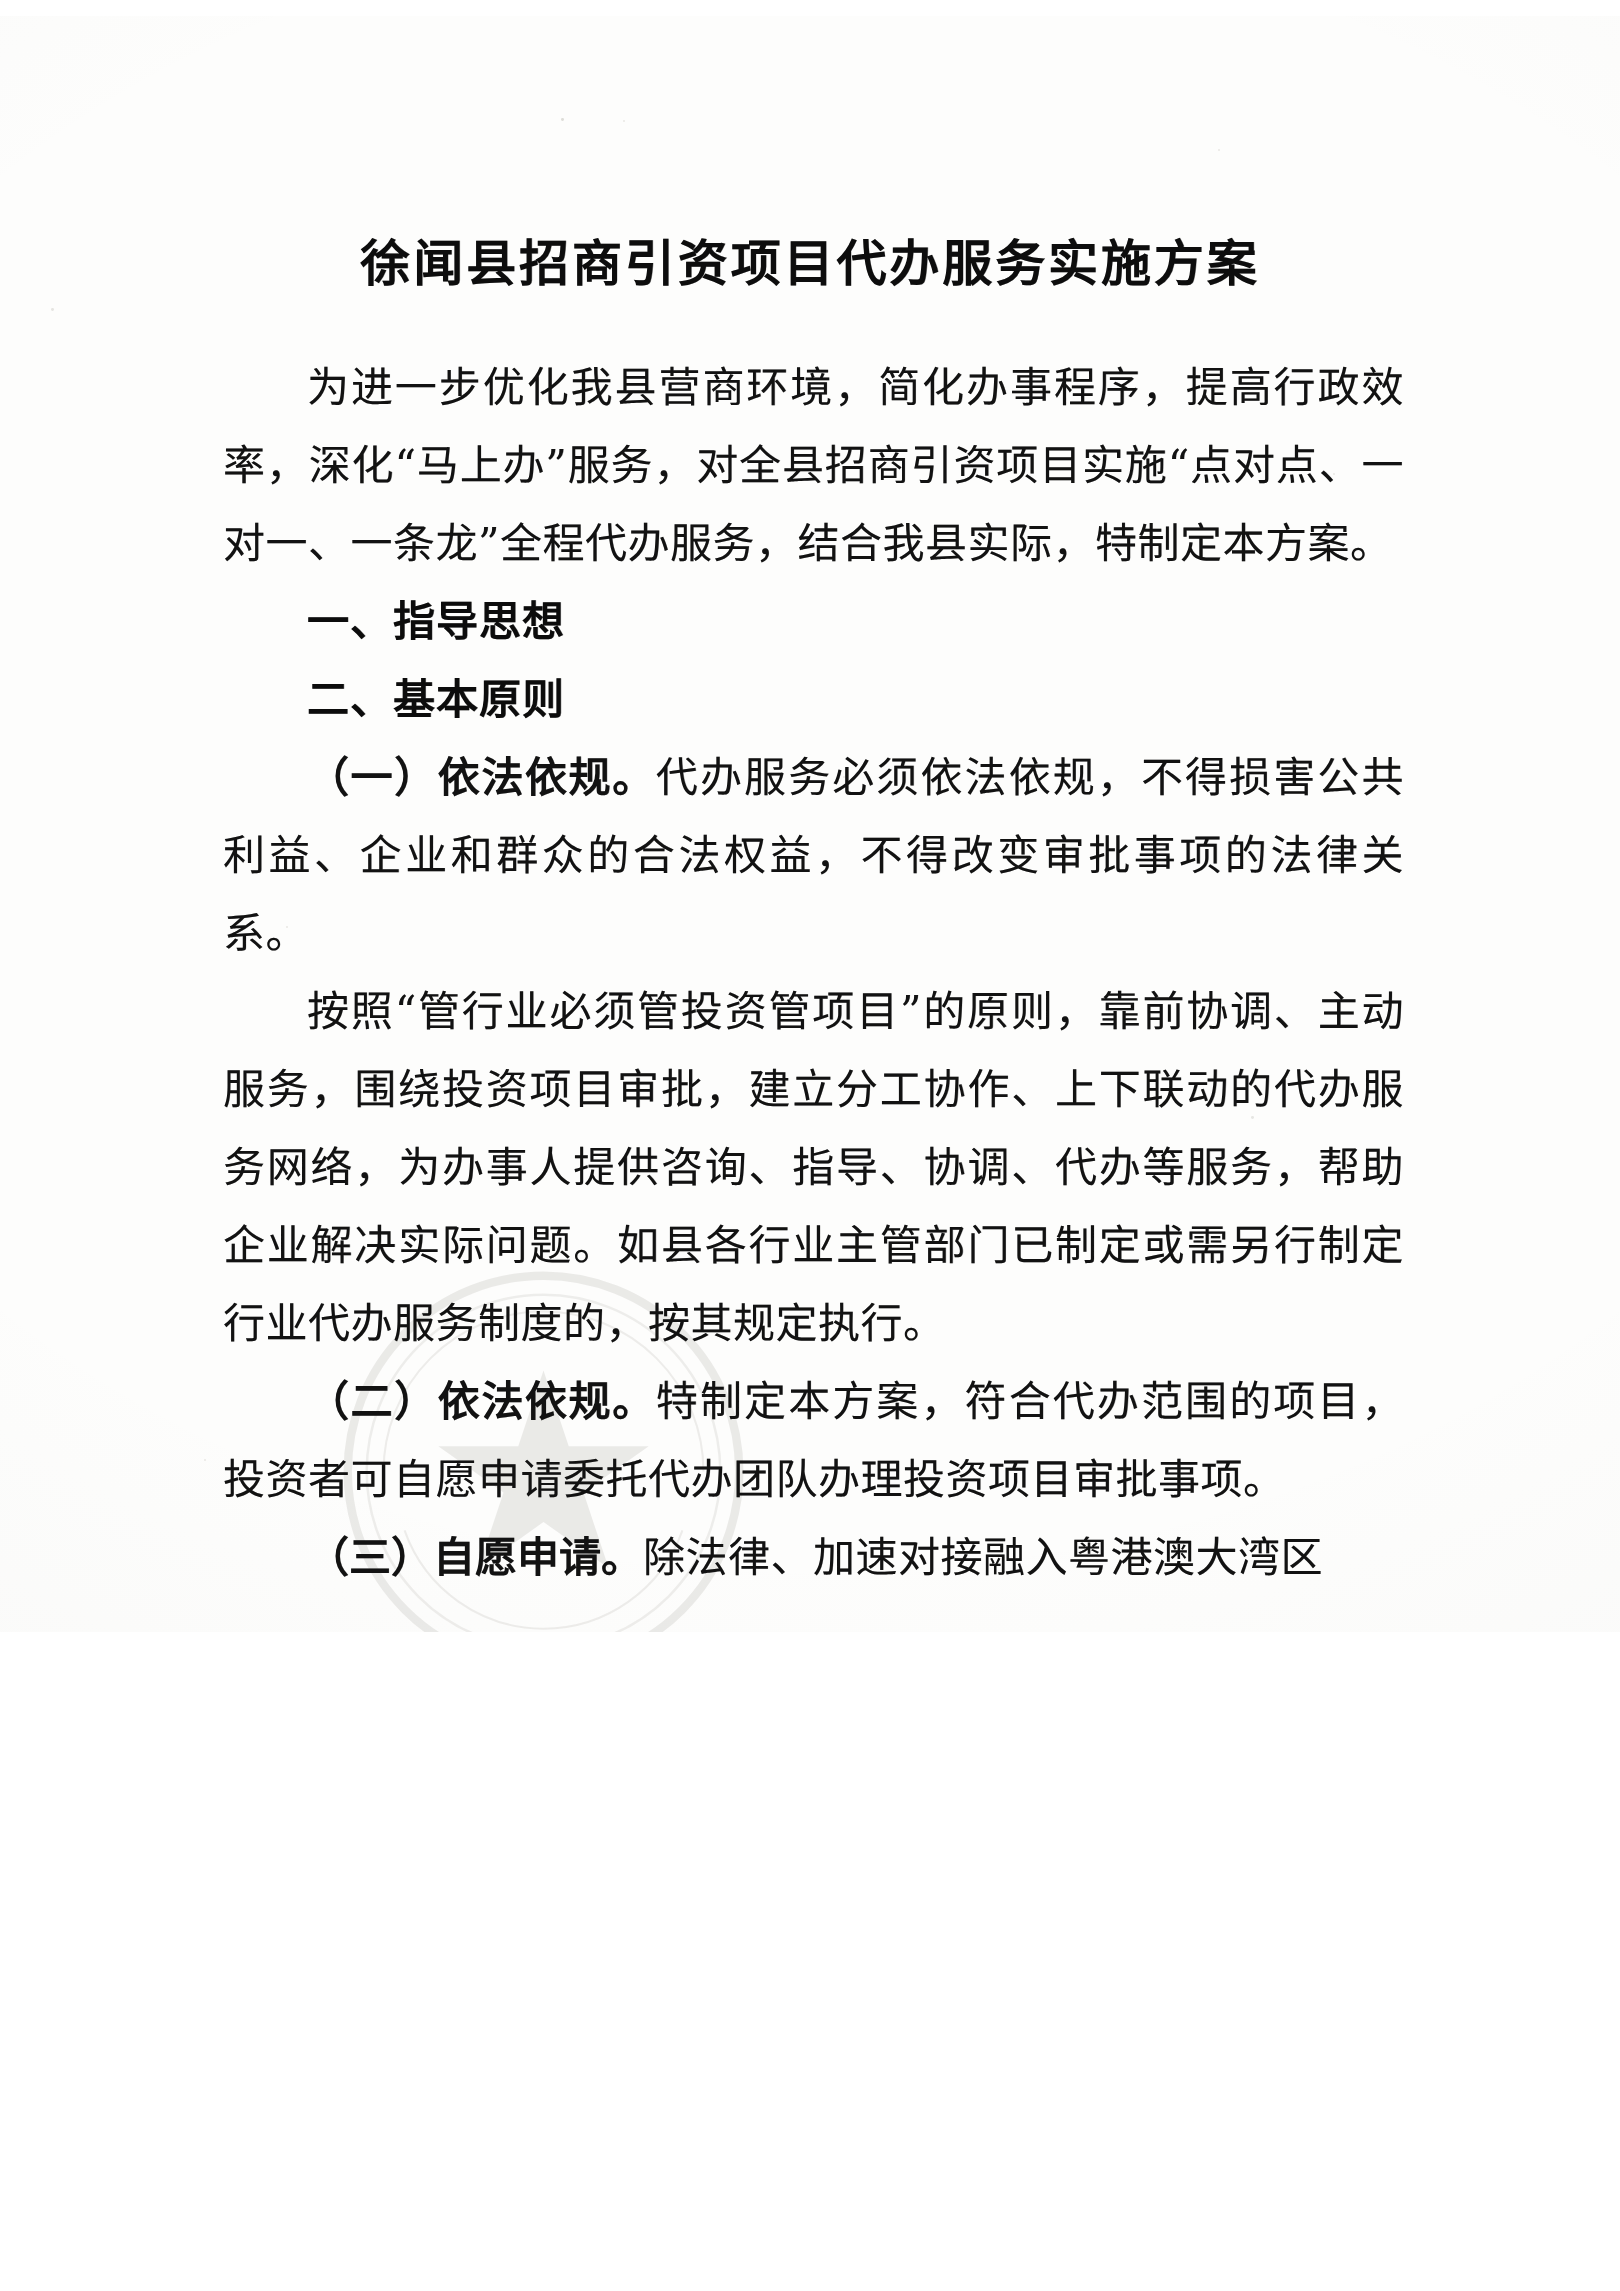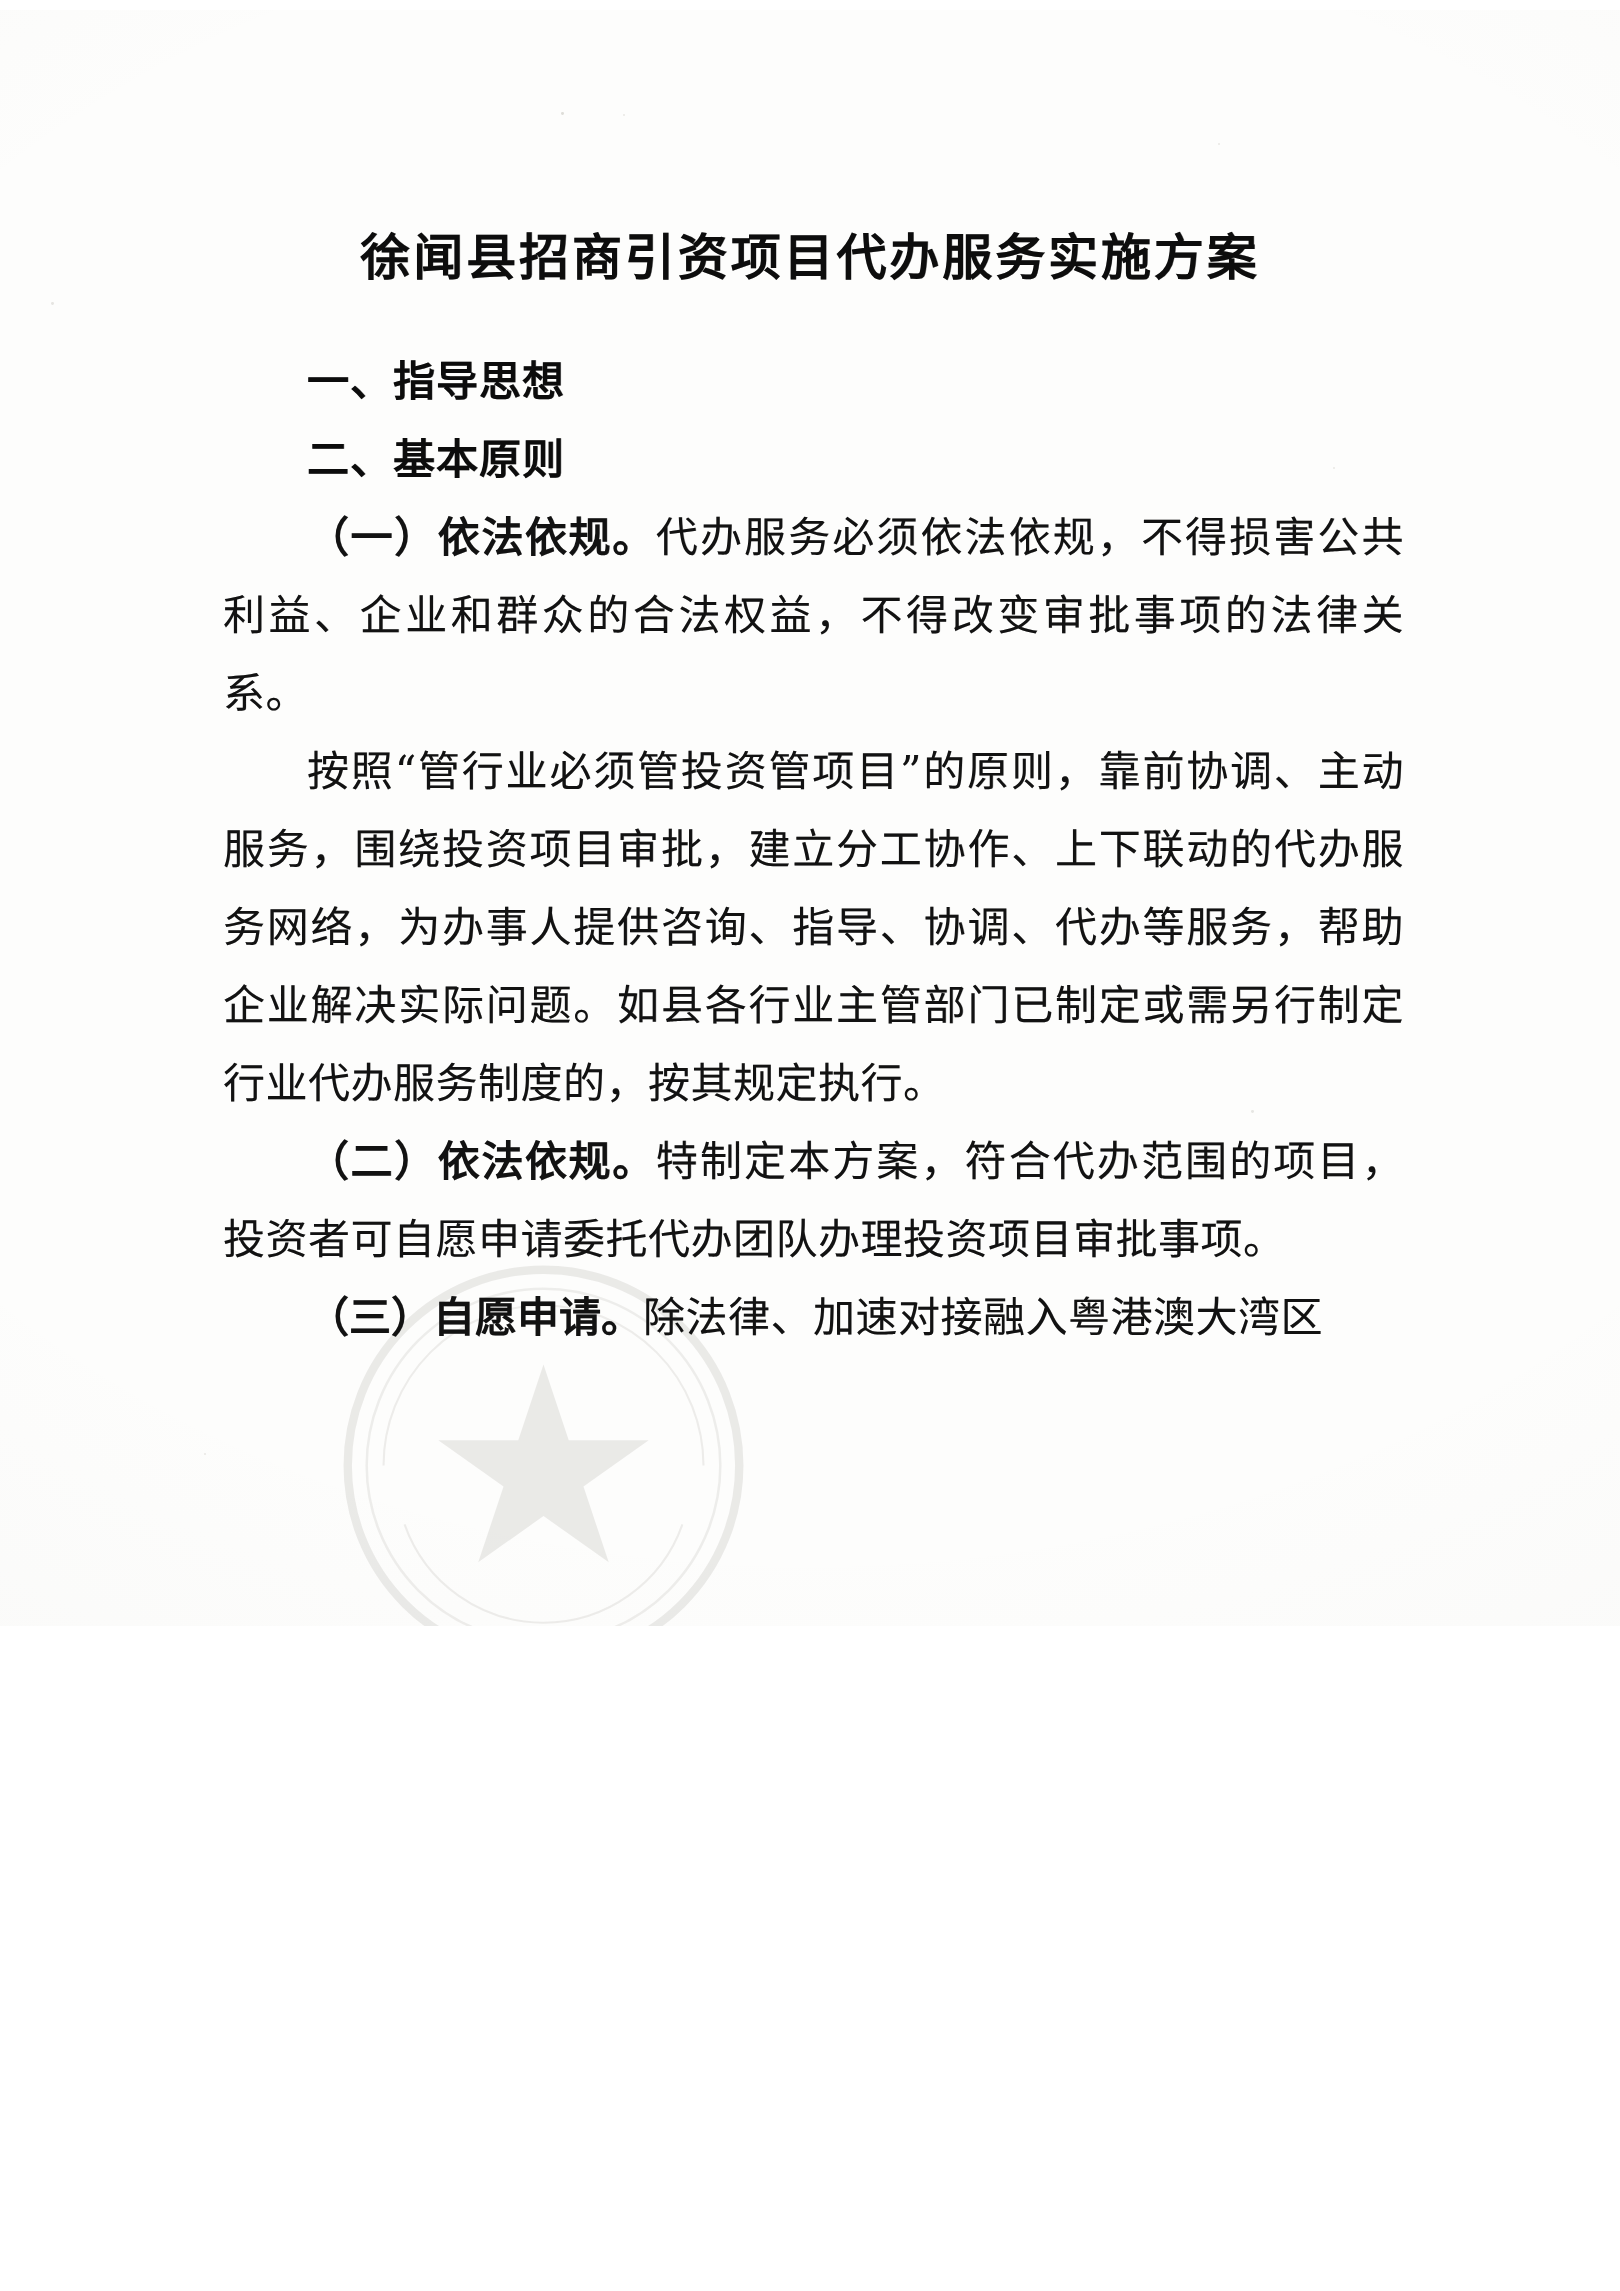--- a/index.html
+++ b/index.html
@@ -6,21 +6,21 @@
   html, body {
     margin: 0;
     padding: 0;
     background: #ffffff;
   }
 
   .page {
     position: relative;
     width: 1620px;
     height: 1616px;
-    margin: 10px auto;
+    margin: 16px auto;
     background: #fdfdfc;
     overflow: hidden;
     font-family: "DejaVu Serif", "Liberation Serif", serif;
     color: #151515;
     
     background-image:
       radial-gradient(ellipse 120% 90% at 50% 45%, rgba(255,255,255,0) 55%, rgba(120,118,112,0.045) 100%);
   }
 
   
@@ -136,20 +136,21 @@
   <div class="speck" style="left:142px;  top:2223px; width:2.9px;  height:2.9px;  opacity:.3;"></div>
   <div class="speck" style="left:412px;  top:2241px; width:2px;  height:2px;  opacity:.25;"></div>
   <div class="speck" style="left:204px;  top:2250px; width:2px;  height:2px;  opacity:.25;"></div>
 
   <div class="content">
 
     <h1 class="doc-title">徐闻县招商引资项目代办服务实施方案</h1>
 
     <div class="body-block">
 
+      <p class="para">为进一步优化我县营商环境，简化办事程序，提高行政效率，深化“马上办”服务，对全县招商引资项目实施“点对点、一对一、一条龙”全程代办服务，结合我县实际，特制定本方案。</p>
 
       <h2 class="section-heading">一、指导思想</h2>
 
 
       <h2 class="section-heading">二、基本原则</h2>
 
       <p class="para">
         <span class="lead-bold">（一）依法依规。</span><span>代办服务必须依法依规，不得损害公共利益、企业和群众的合法权益，不得改变审批事项的法律关系。</span>
       </p>
 

